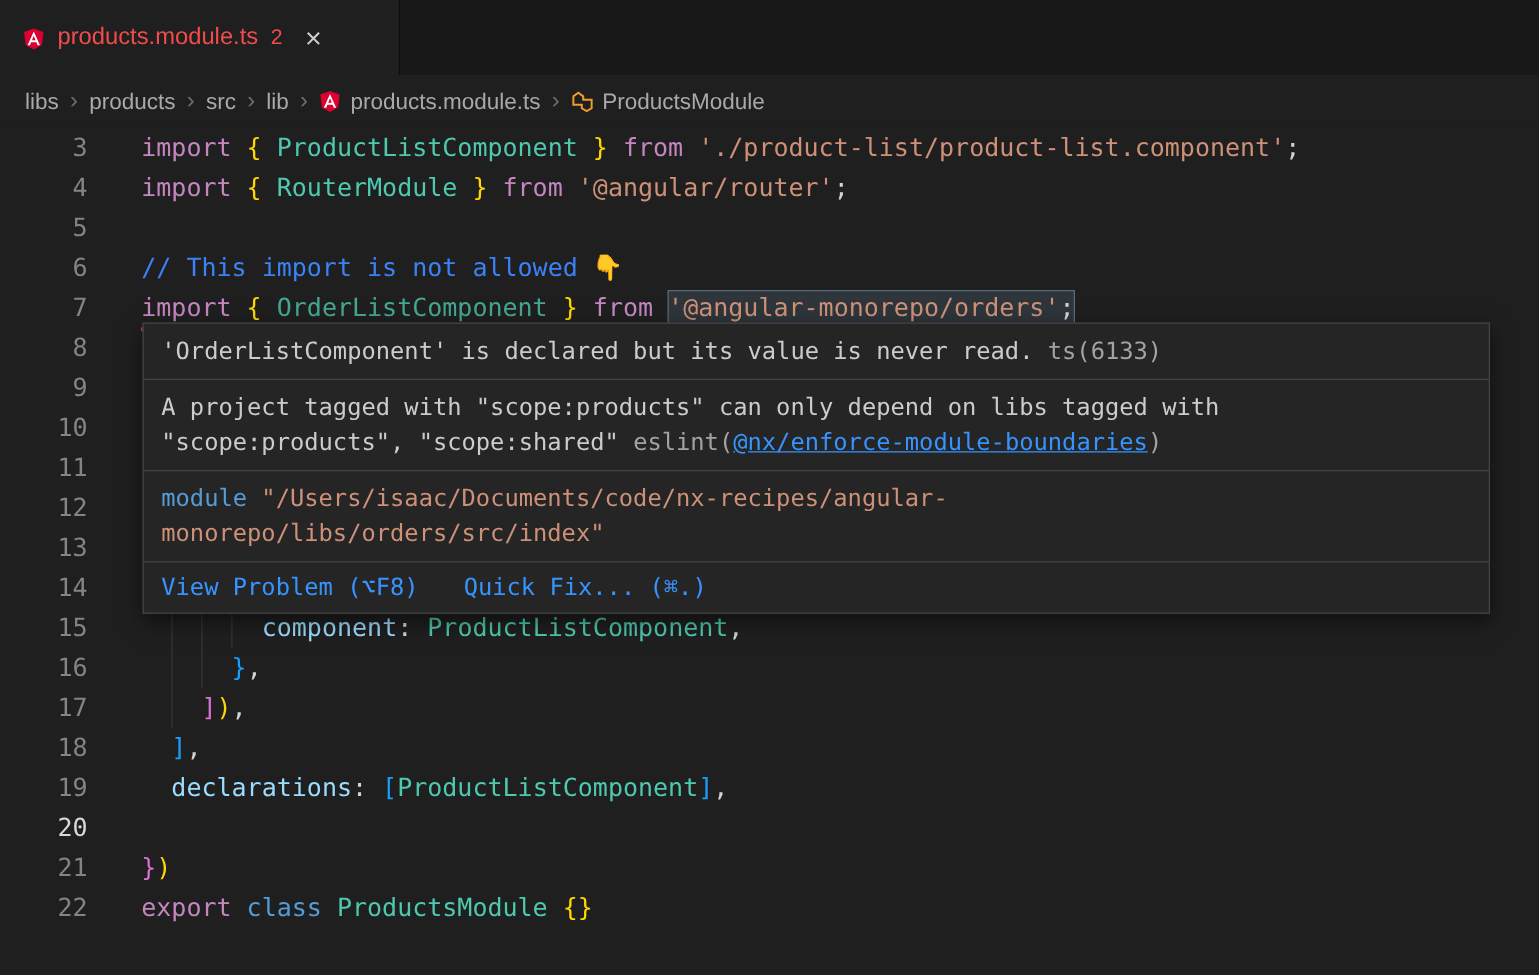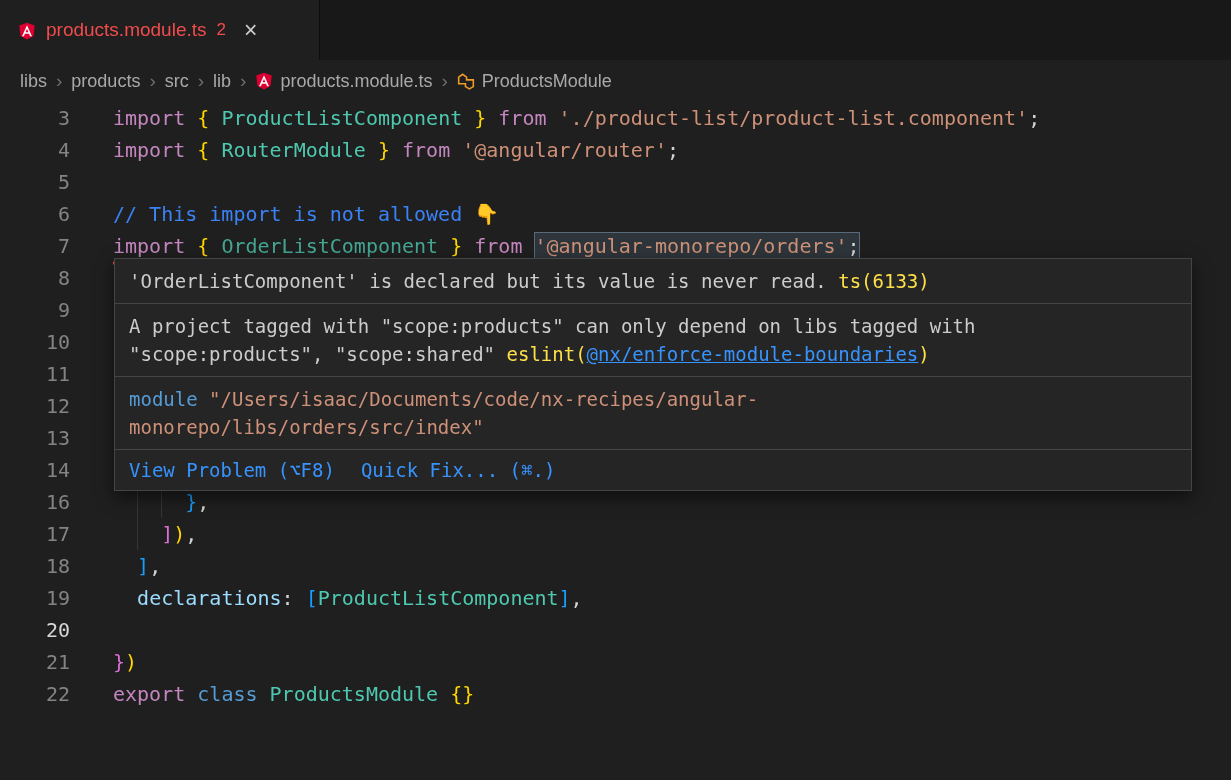--- a/index.html
+++ b/index.html
@@ -76,23 +76,23 @@
 
   
   .hover {
     position:absolute; left:114px; top:156px; width:1078px; z-index:10;
     background:#252526; border:1px solid #454545;
     box-shadow:0 6px 16px rgba(0,0,0,0.55);
     font-size:19px; color:#cccccc;
   }
   .hv-sec { padding:8px 14px; line-height:28px; border-bottom:1px solid #454545; }
   .hv-sec:last-child { border-bottom:none; }
-  .hv-dimcode { color:#fde047; }
+  .hv-dimcode { color:#a3a3a3; }
   .hv-link { color:#3794ff; text-decoration:underline; cursor:pointer; }
-  .hv-actions { padding:8px 14px; line-height:24px; display:flex; gap:26px; }
+  .hv-actions { padding:8px 14px; line-height:24px; display:flex; gap:36px; }
   .hv-action { color:#3794ff; cursor:pointer; }
   .hv-kw { color:#569CD6; }
   .hv-str { color:#CE9178; }
 </style>
 </head>
 <body>
 
 <div class="window">
 
   <div class="tabbar">
@@ -146,20 +146,21 @@
         <div class="row"><div class="gutter">5</div><div class="code"></div></div>
         <div class="row"><div class="gutter">6</div><div class="code"><span class="tk-comment">// This import is not allowed 👇</span></div></div>
         <div class="row"><div class="gutter">7</div><div class="code"><div class="hlbox" style="left: calc(35ch); width: calc(27ch);"></div><span class="tk-kw sq">import </span><span class="tk-b1 sq">{ </span><span class="tk-type sq dim">OrderListComponent</span><span class="tk-b1 sq"> } </span><span class="tk-kw">from </span><span class="tk-str sq">'@angular-monorepo/orders'</span><span class="tk-fg sq">;</span></div></div>
         <div class="row"><div class="gutter">8</div><div class="code"></div></div>
         <div class="row"><div class="gutter">9</div><div class="code"></div></div>
         <div class="row"><div class="gutter">10</div><div class="code"></div></div>
         <div class="row"><div class="gutter">11</div><div class="code"></div></div>
         <div class="row"><div class="gutter">12</div><div class="code"></div></div>
         <div class="row"><div class="gutter">13</div><div class="code"></div></div>
         <div class="row"><div class="gutter">14</div><div class="code"></div></div>
+        <div class="row"><div class="gutter">15</div><div class="code"><span class="ind">  </span><span class="ind g">  </span><span class="ind g">  </span><span class="ind g">  </span><span class="tk-prop">component</span><span class="tk-fg">: </span><span class="tk-type">ProductListComponent</span><span class="tk-fg">,</span></div></div>
         <div class="row"><div class="gutter">16</div><div class="code"><span class="ind">  </span><span class="ind g">  </span><span class="ind g">  </span><span class="tk-b3">}</span><span class="tk-fg">,</span></div></div>
         <div class="row"><div class="gutter">17</div><div class="code"><span class="ind">  </span><span class="ind g">  </span><span class="tk-b2">]</span><span class="tk-b1">)</span><span class="tk-fg">,</span></div></div>
         <div class="row"><div class="gutter">18</div><div class="code"><span class="ind">  </span><span class="tk-b3">]</span><span class="tk-fg">,</span></div></div>
         <div class="row"><div class="gutter">19</div><div class="code"><span class="ind">  </span><span class="tk-prop">declarations</span><span class="tk-fg">: </span><span class="tk-b3">[</span><span class="tk-type">ProductListComponent</span><span class="tk-b3">]</span><span class="tk-fg">,</span></div></div>
         <div class="row"><div class="gutter cur">20</div></div>
         <div class="row"><div class="gutter">21</div><div class="code"><span class="tk-b2">}</span><span class="tk-b1">)</span></div></div>
         <div class="row"><div class="gutter">22</div><div class="code"><span class="tk-kw">export </span><span class="tk-kw2">class </span><span class="tk-type">ProductsModule</span><span class="tk-fg"> </span><span class="tk-b1">{}</span></div></div>
       </div>
 
     <div class="hover">

